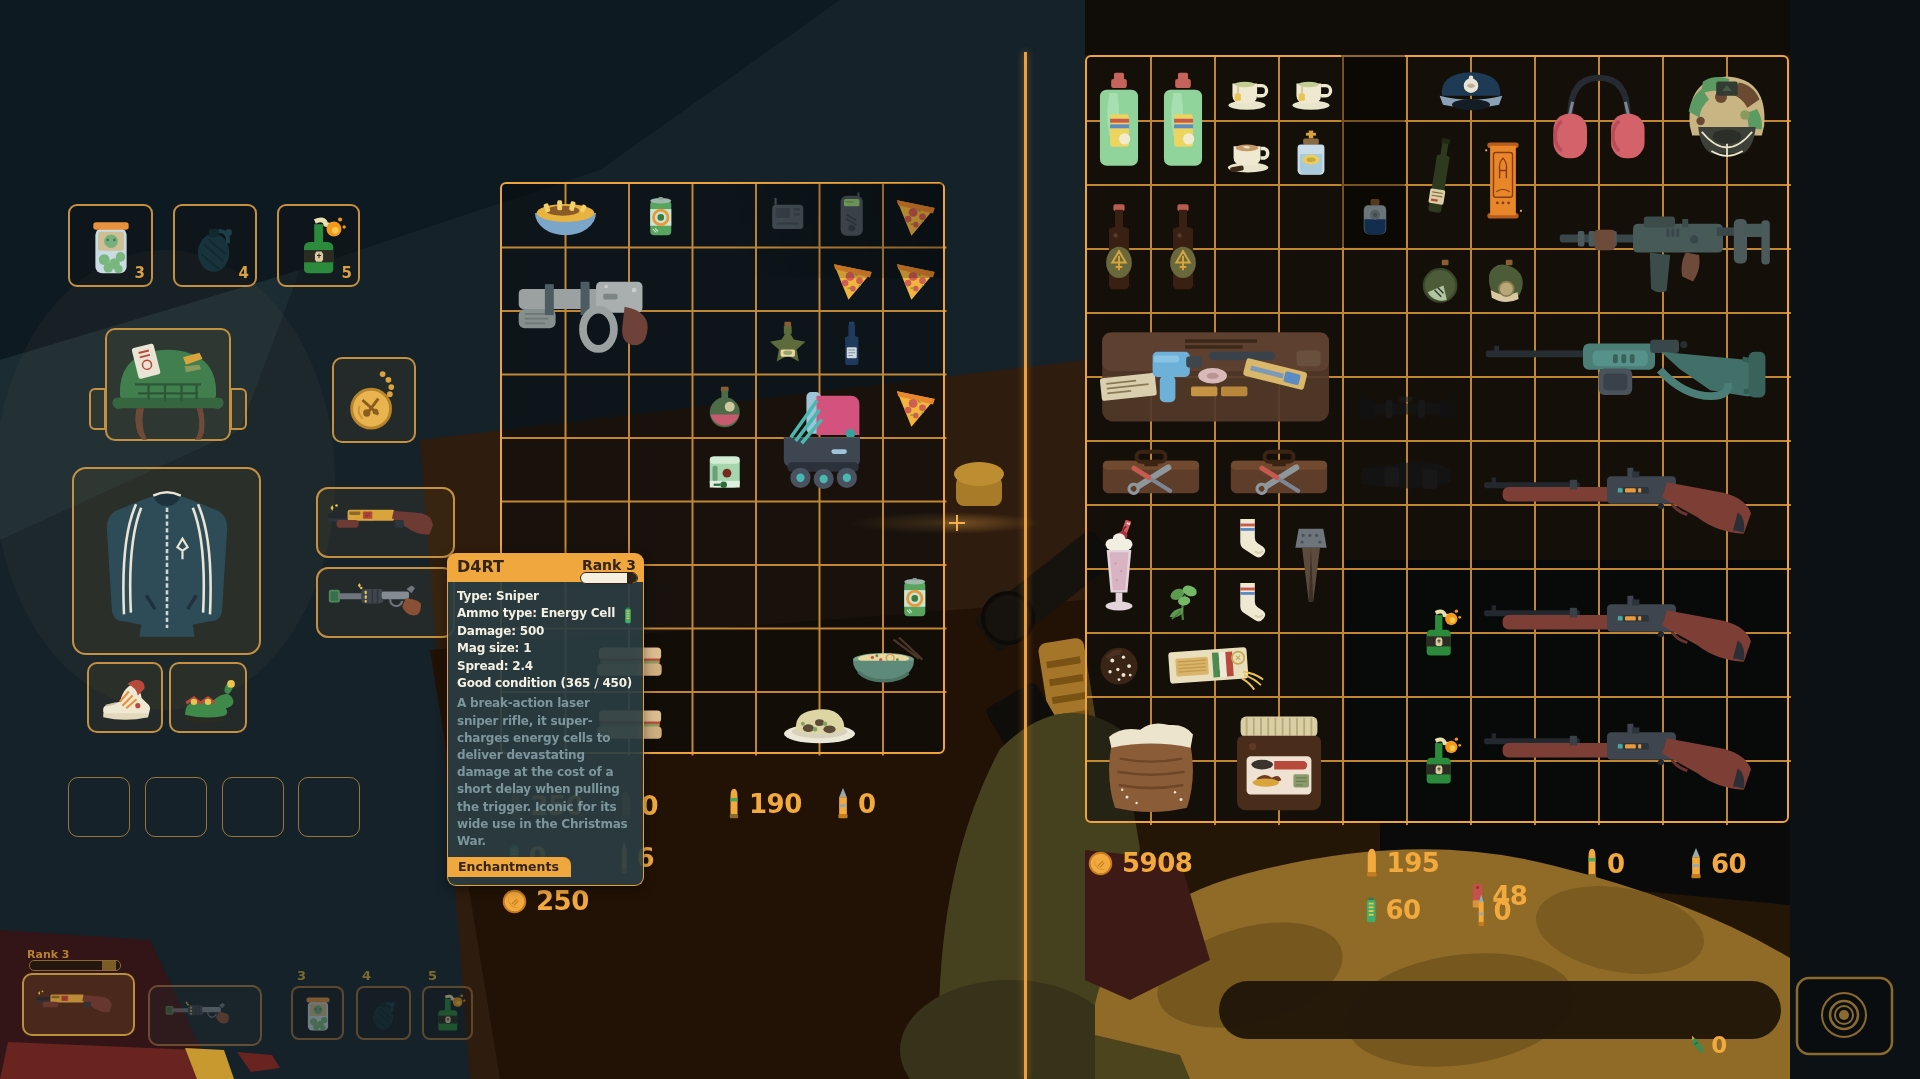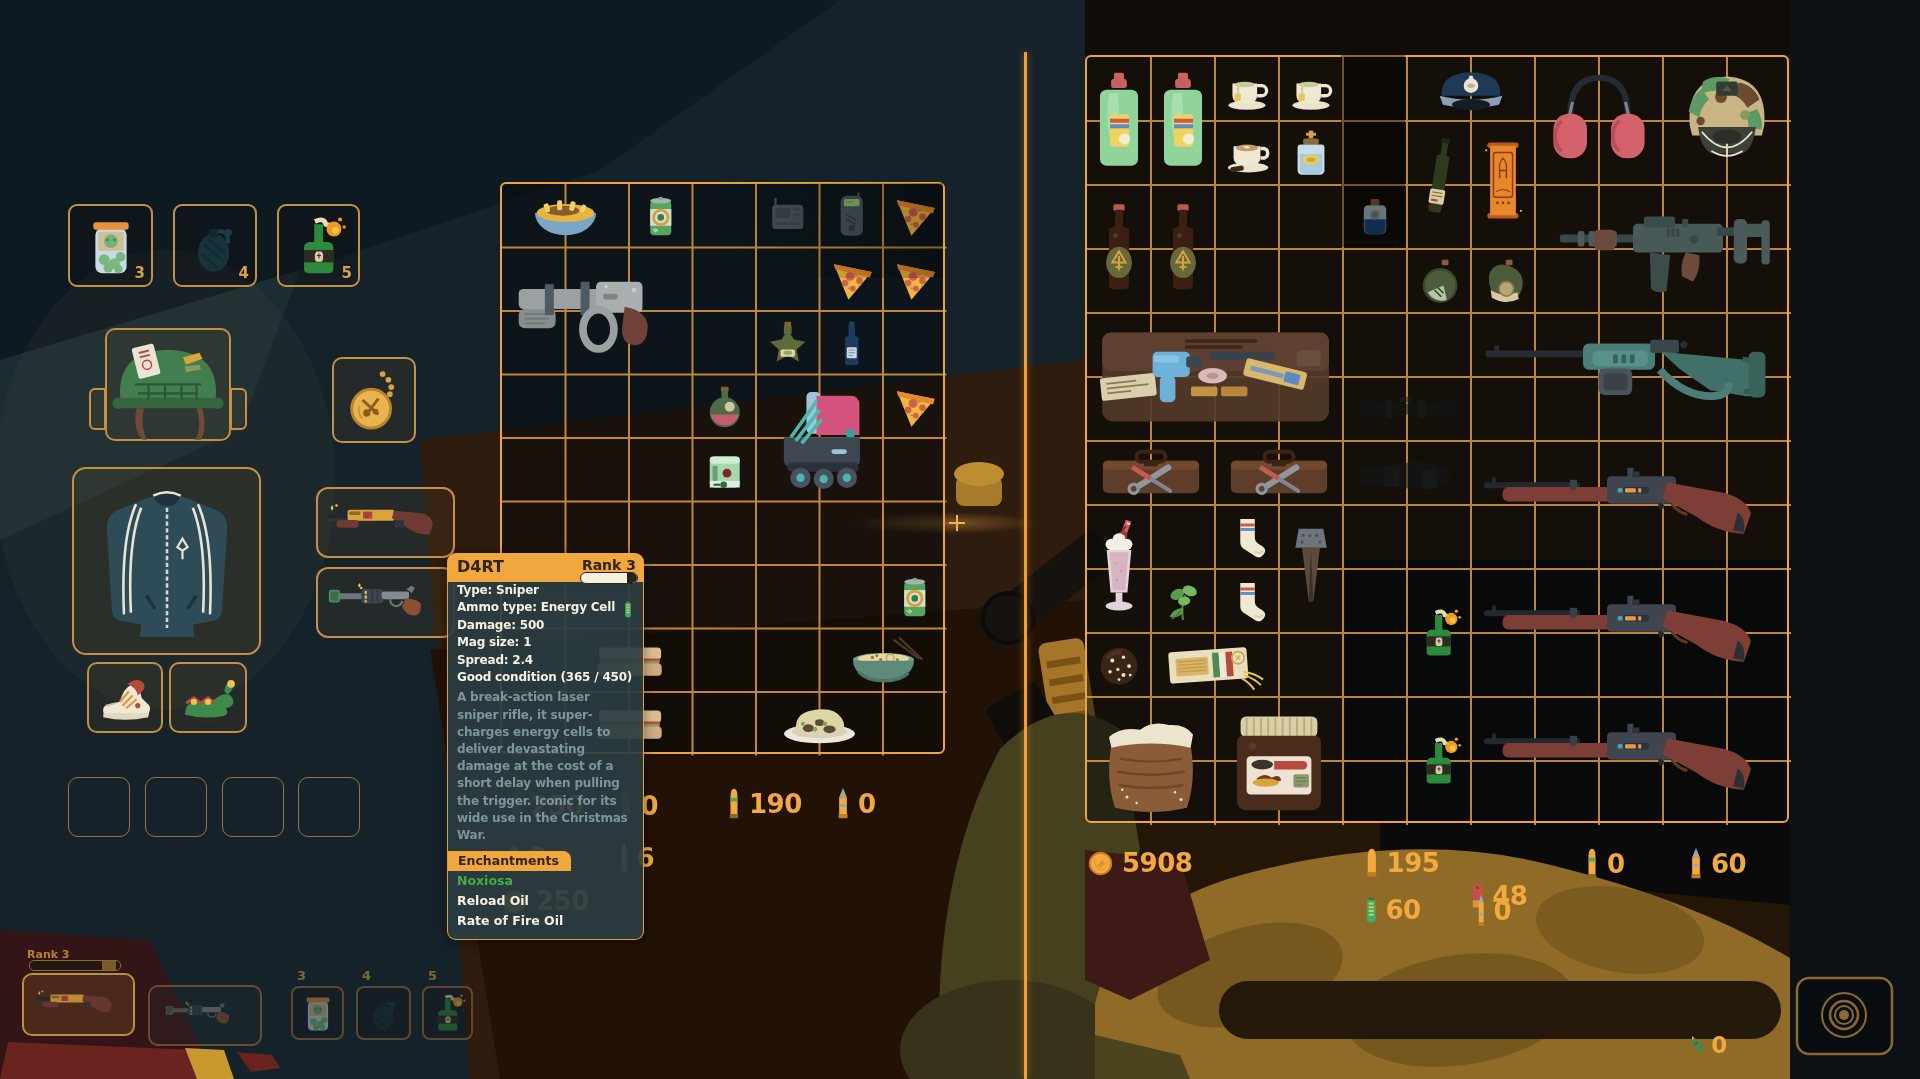--- a/index.html
+++ b/index.html
@@ -13,21 +13,21 @@
   .counter{position:absolute;display:flex;align-items:center;gap:8px;}
   .counter .num{font-weight:700;font-size:26px;color:#f2a93e;letter-spacing:-.5px;}
   .counter.small .num{font-size:23px;}
   .qnum{position:absolute;right:6px;bottom:3px;font-weight:700;font-size:15px;color:#d8a043;}
   #tooltip{position:absolute;left:447px;top:553px;width:197px;z-index:50;filter:drop-shadow(0 3px 6px rgba(0,0,0,.45));}
   #tt-head{position:relative;height:29px;background:#efa73e;border-radius:9px 9px 0 0;}
   #tt-title{position:absolute;left:10px;top:4px;font-weight:800;font-size:16px;color:#33251a;}
   #tt-rank{position:absolute;right:8px;top:4px;font-weight:800;font-size:14px;color:#33251a;}
   #tt-pill{position:absolute;right:6px;top:19px;width:58px;height:12px;background:#f4f0dd;border:1.5px solid #33251a;border-radius:7px;z-index:2;overflow:hidden;box-sizing:border-box;}
   #tt-pill i{position:absolute;right:0;top:0;height:100%;width:18%;background:#2c2218;display:block;}
-  #tt-body{position:relative;background:rgba(45,64,70,.87);border:1.5px solid #e2a33c;border-top:none;border-radius:0 0 9px 9px;padding:0 9px 8px;box-sizing:border-box;}
+  #tt-body{position:relative;background:rgba(45,64,70,.87);border:1.5px solid #e2a33c;border-top:none;border-radius:0 0 9px 9px;padding:6px 9px 8px;box-sizing:border-box;}
   .tt-stat{position:relative;font-weight:700;font-size:12px;line-height:17.4px;color:#f4f1e3;letter-spacing:-.2px;}
   #tt-desc{font-weight:700;font-size:12px;line-height:17.2px;color:#7b969c;letter-spacing:-.2px;margin-top:3px;}
   #tt-ench-tab{display:inline-block;margin:7px 0 0 -9px;background:#efa73e;color:#33251a;font-weight:800;font-size:12.5px;padding:2px 12px 3px 10px;border-radius:0 8px 0 0;}
   .tt-ench{font-weight:700;font-size:12.5px;line-height:20px;color:#f4f1e3;}
   .tt-ench.positive{color:#3fb143;}
   #divider{position:absolute;left:1024px;top:52px;width:2.5px;height:1027px;background:#ef9f3c;box-shadow:0 0 7px rgba(240,160,60,.55);z-index:5;}
   .hudlbl{position:absolute;font-weight:700;color:#b5832f;}
   .shade{position:absolute;pointer-events:none;}
 </style>
 </head>
@@ -1105,25 +1105,20 @@
               <rect x="12" y="52" width="16" height="6" fill="#e9c44f"></rect>
               <rect x="12" y="64" width="16" height="6" fill="#e9c44f"></rect>
             </svg></div>
           <div class="tt-stat">Damage: 500</div>
           <div class="tt-stat">Mag size: 1</div>
           <div class="tt-stat">Spread: 2.4</div>
           <div class="tt-stat">Good condition (365 / 450)</div>
         </div>
       <div id="tt-desc">A break-action laser sniper rifle, it super-charges energy cells to deliver devastating damage at the cost of a short delay when pulling the trigger. Iconic for its wide use in the Christmas War.</div>
       <div id="tt-ench-tab">Enchantments</div>
-      <div id="tt-ench-list">
-          <div class="tt-ench positive">Noxiosa</div>
-          <div class="tt-ench">Reload Oil</div>
-          <div class="tt-ench">Rate of Fire Oil</div>
-        </div>
     </div>
   </div>
 
   <div id="hud">
     <span class="hudlbl" style="left:27px;top:948px;font-size:11px;">Rank 3</span>
     <div class="abs" style="left:29px;top:960px;width:90px;height:9px;border:1.5px solid #8a6a2e;border-radius:5px;background:#241710;overflow:hidden;">
       <div id="xpfill" style="position:absolute;right:4%;top:0;height:100%;width:16%;background:#7a5c24;"></div>
     </div>
     <div class="abs" style="left:22px;top:973px;width:109px;height:59px;border:2px solid #b8913c;border-radius:10px;background:rgba(170,120,50,.2);">
       <span class="abs" style="left:4px;top:6px;width:100px;height:46px;opacity:.8;"><svg viewBox="0 0 300 150" width="100%" height="100%" preserveAspectRatio="xMidYMid meet">

